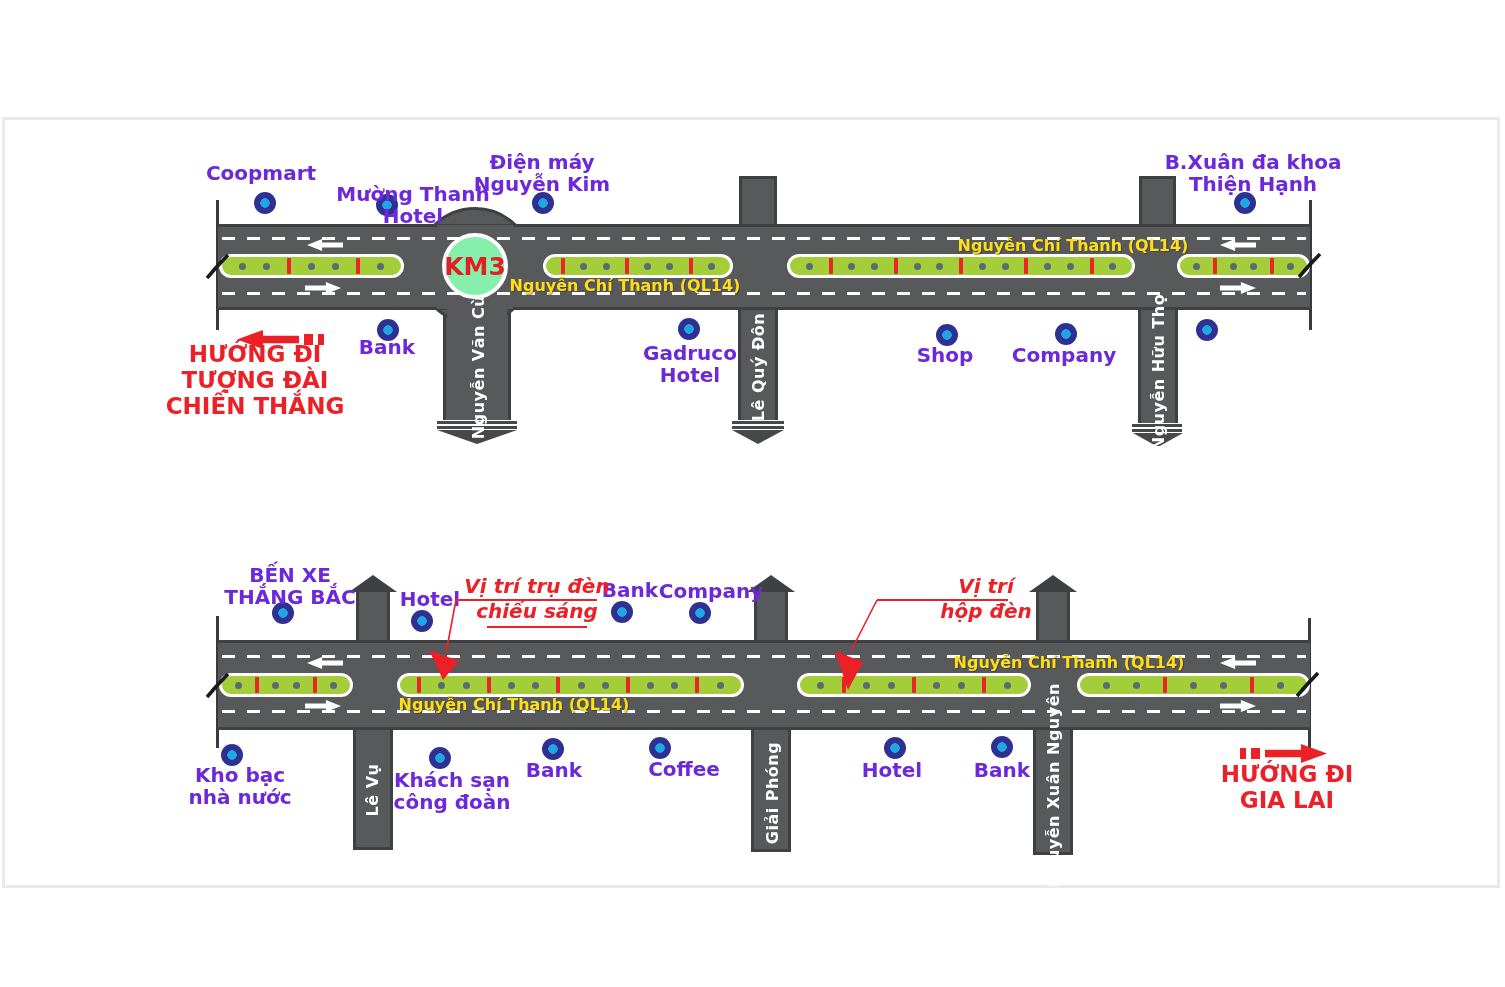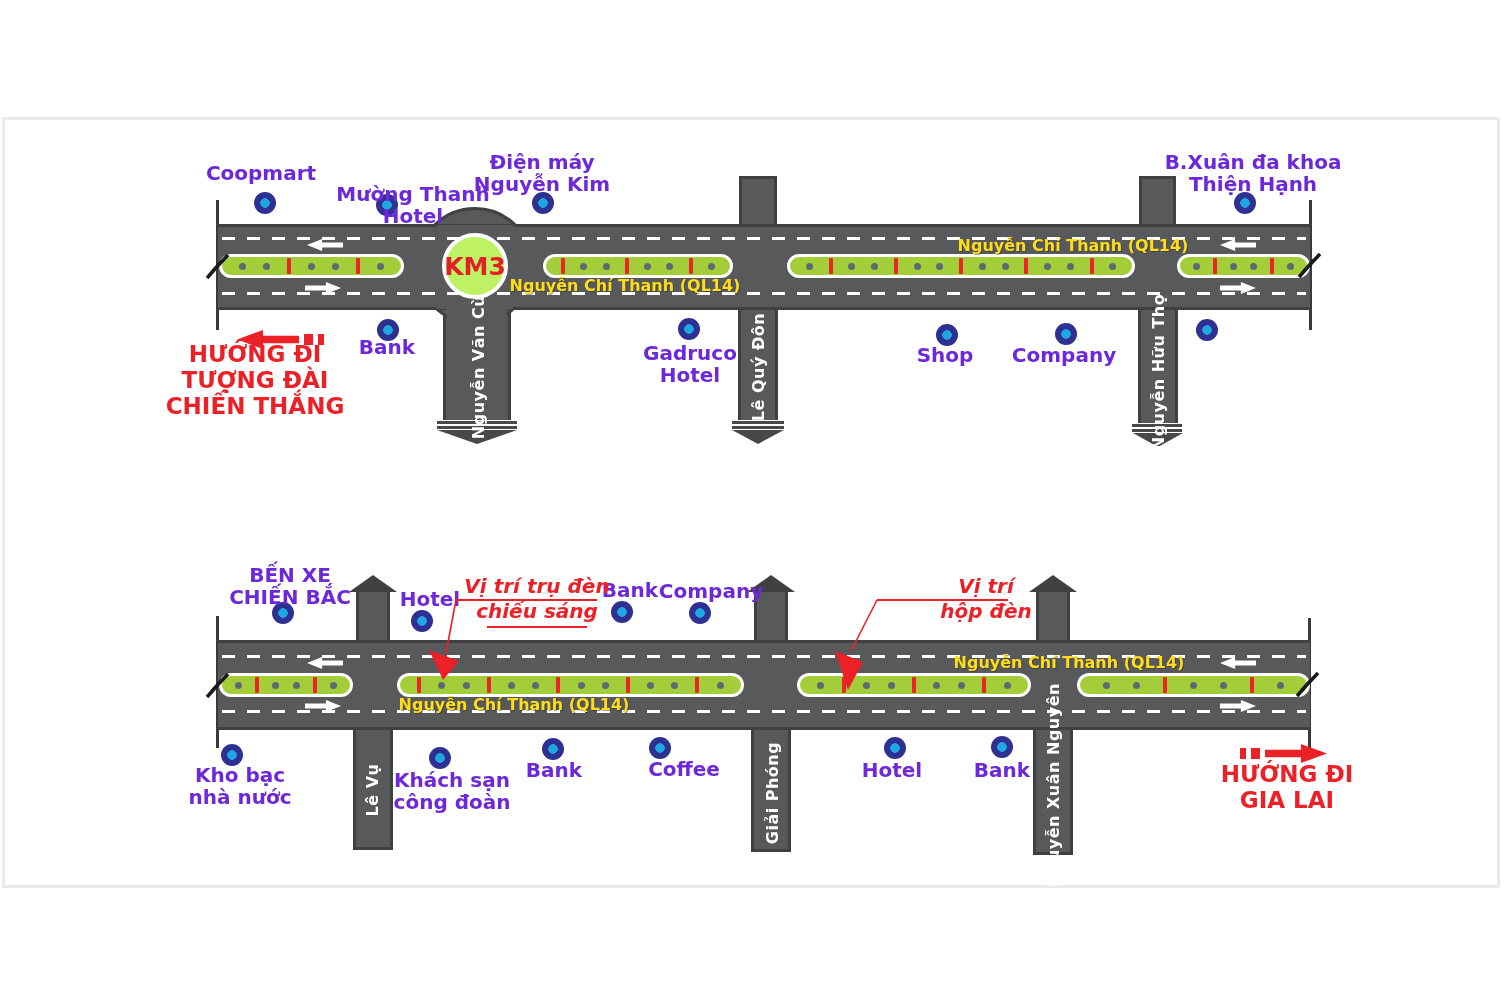--- a/index.html
+++ b/index.html
@@ -15,21 +15,21 @@
   .endline{background:#3A3A3C;width:3px;}
   .bulge{background:#58595B;border:3px solid #3F4042;border-radius:50%;}
   .cover{background:#58595B;}
   .endarrow-line{background:#47484A;height:3px;}
   .endarrow-tri{width:0;height:0;border-top:14px solid #47484A;}
   
   .dash{height:3px;background:repeating-linear-gradient(90deg,#fff 0 13px,transparent 13px 25px);}
   .median{background:#A4CE39;border:3px solid #fff;border-radius:12px;display:flex;align-items:center;justify-content:space-evenly;}
   .m-dot{width:7px;height:7px;border-radius:50%;background:#5E6A71;flex:none;}
   .m-tick{width:4px;height:16px;border-radius:1px;background:#E92528;flex:none;}
-  .km-circle{background:#bef264;border:4px solid #fff;border-radius:50%;color:#E31F26;font-weight:bold;font-size:25px;display:flex;align-items:center;justify-content:center;}
+  .km-circle{background:#86efac;border:4px solid #fff;border-radius:50%;color:#E31F26;font-weight:bold;font-size:25px;display:flex;align-items:center;justify-content:center;}
   .roadname{color:#FFDE17;font-weight:bold;font-size:16px;white-space:nowrap;text-shadow:1px 1px 0 rgba(40,40,40,.45);transform:translateX(-50%);}
   .st-text{color:#fff;font-weight:bold;font-size:16px;white-space:nowrap;transform:translate(-50%,-50%) rotate(-90deg);letter-spacing:.5px;}
   
   .arr-l{clip-path:polygon(0 50%,42% 0,42% 30%,100% 30%,100% 70%,42% 70%,42% 100%);}
   .arr-r{clip-path:polygon(100% 50%,58% 0,58% 30%,0 30%,0 70%,58% 70%,58% 100%);}
   .lane-arrow{width:36px;height:12px;background:#fff;}
   .red-arrow{width:62px;height:19px;background:#EC2027;}
   .red-dash{background:#EC2027;}
   
   .lm-dot{width:22px;height:22px;border-radius:50%;background:radial-gradient(circle,#1FA7E4 0 4.5px,#2E3192 5px 100%);}
@@ -243,21 +243,21 @@
   <div class="abs st-text" style="left:372px;top:790px;z-index:9;">Lê Vụ</div>
   <div class="abs st-text" style="left:772px;top:793px;z-index:9;">Giải Phóng</div>
   <div class="abs st-text" style="left:1053px;top:785px;z-index:9;">Nguyễn Xuân Nguyên</div>
 
   <div class="abs lm-dot" style="left:272px;top:602px;z-index:10;"></div>
   <div class="abs lm-dot" style="left:411px;top:610px;z-index:10;"></div>
   <div class="abs lm-dot" style="left:611px;top:601px;z-index:10;"></div>
   <div class="abs lm-dot" style="left:689px;top:602px;z-index:10;"></div>
 
   <div class="abs lm-label" style="left:290px;top:565px;z-index:10;">BẾN XE
-CHIẾN BẮC</div>
+THẮNG BẮC</div>
   <div class="abs lm-label" style="left:430px;top:589px;z-index:10;">Hotel</div>
   <div class="abs lm-label" style="left:630px;top:580px;z-index:10;">Bank</div>
   <div class="abs lm-label" style="left:711px;top:581px;z-index:10;">Company</div>
 
   <div class="abs lm-dot" style="left:221px;top:744px;z-index:10;"></div>
   <div class="abs lm-dot" style="left:429px;top:747px;z-index:10;"></div>
   <div class="abs lm-dot" style="left:542px;top:738px;z-index:10;"></div>
   <div class="abs lm-dot" style="left:649px;top:737px;z-index:10;"></div>
   <div class="abs lm-dot" style="left:884px;top:737px;z-index:10;"></div>
   <div class="abs lm-dot" style="left:991px;top:736px;z-index:10;"></div>

